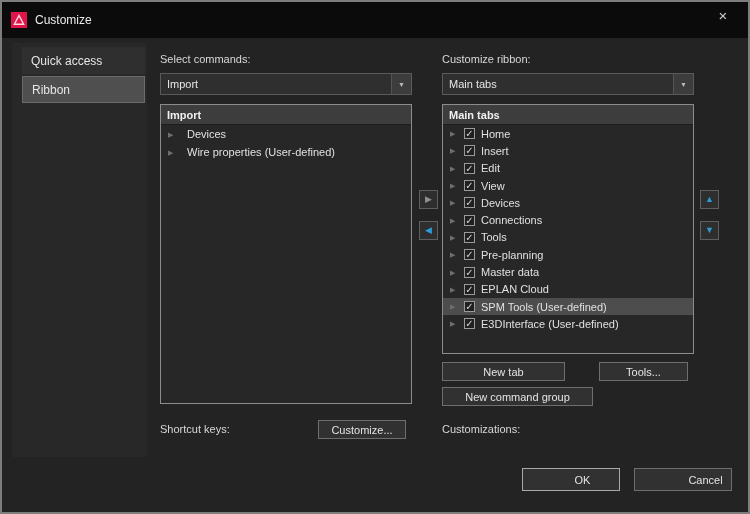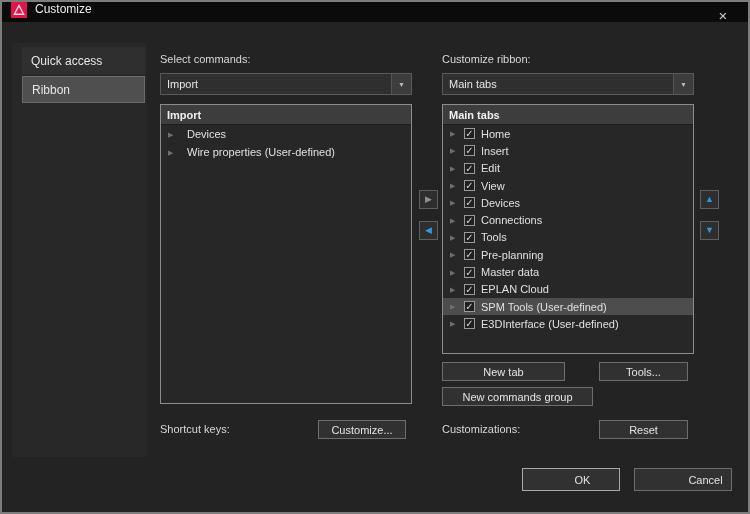--- a/index.html
+++ b/index.html
@@ -1,19 +1,19 @@
 <!DOCTYPE html>
 <html><head>
 <meta charset="utf-8">
 <style>
   html,body{margin:0;padding:0;background:#3a3a3a;font-family:"Liberation Sans","DejaVu Sans",sans-serif;}
   .window{position:relative;width:750px;height:514px;box-sizing:border-box;
     background:#232323;border:2px solid #7d7d7d;overflow:hidden;color:#e2e2e2;font-size:11px;}
   
-  .titlebar{position:absolute;left:0;top:0;width:100%;height:20px;background:#0b0b0b;display:flex;}
+  .titlebar{position:absolute;left:0;top:0;width:100%;height:36px;background:#0b0b0b;display:flex;align-items:center;}
   .logo{width:16px;height:16px;margin-left:9px;background:#e0164a;display:flex;align-items:center;justify-content:center;}
   .title{margin-left:8px;font-size:12px;color:#ececec;}
   .closebtn{position:absolute;right:10px;top:0;width:30px;height:26px;display:flex;align-items:center;justify-content:center;
     color:#cfcfcf;font-size:15px;cursor:pointer;}
   
   .sidebar{position:absolute;left:10px;top:41px;width:135px;height:414px;background:#282828;}
   .side-item{position:absolute;left:10px;width:123px;height:27px;display:flex;align-items:center;
     padding-left:9px;box-sizing:border-box;background:#2f2f2f;color:#e6e6e6;font-size:12px;}
   .side-item.selected{background:#4f4f4f;border:1px solid #6b6b6b;}
   
@@ -161,23 +161,22 @@
 
   <div class="sqbtn" style="left:698px;top:188px;">
     <span class="arr-blue">▲</span>
   </div>
   <div class="sqbtn" style="left:698px;top:219px;">
     <span class="arr-blue">▼</span>
   </div>
 
   <div class="btn" style="left:440px;top:360px;width:123px;height:19px;">New tab</div>
   <div class="btn" style="left:597px;top:360px;width:89px;height:19px;">Tools...</div>
-  <div class="btn" style="left:440px;top:385px;width:151px;height:19px;">New commands group</div>
+  <div class="btn" style="left:440px;top:385px;width:151px;height:19px;">New command group</div>
 
   <div class="fieldlabel" style="left:158px;top:421px;">Shortcut keys:</div>
   <div class="btn" style="left:316px;top:418px;width:88px;height:19px;">Customize...</div>
   <div class="fieldlabel" style="left:440px;top:421px;">Customizations:</div>
-  <div class="btn" style="left:597px;top:418px;width:89px;height:19px;">Reset</div>
 
   <div class="btn default" style="left:520px;top:466px;width:98px;height:23px;padding-left:23px;">OK</div>
   <div class="btn" style="left:632px;top:466px;width:98px;height:23px;padding-left:45px;">Cancel</div>
 
 </div>
 
 </body></html>

